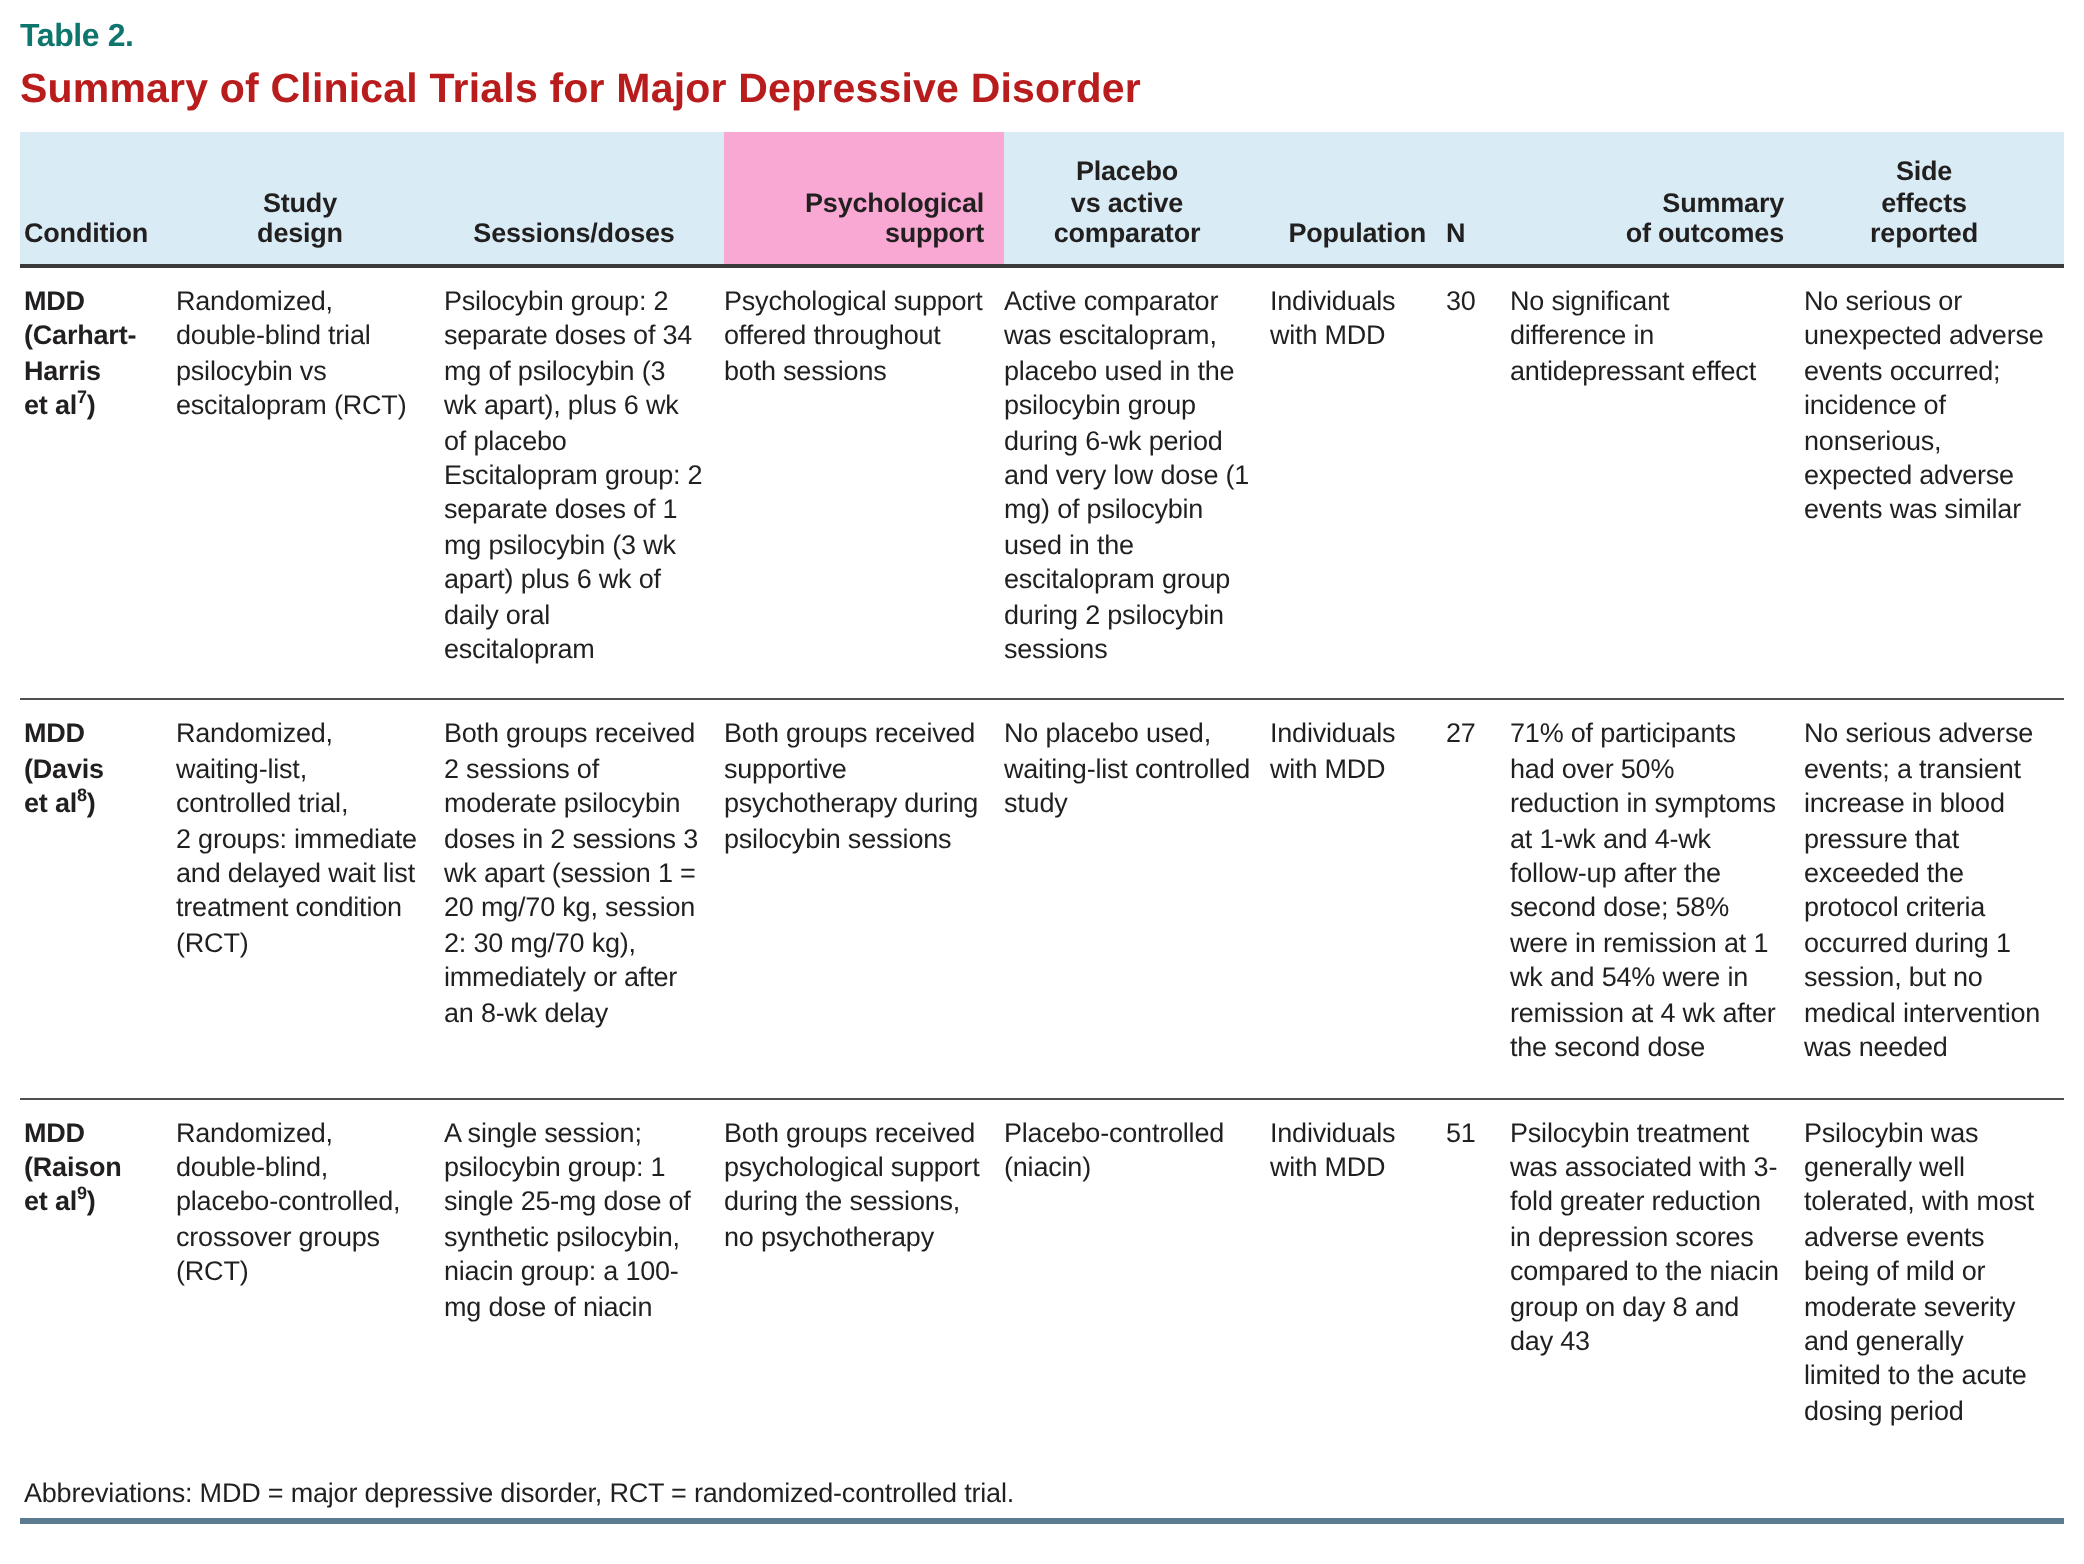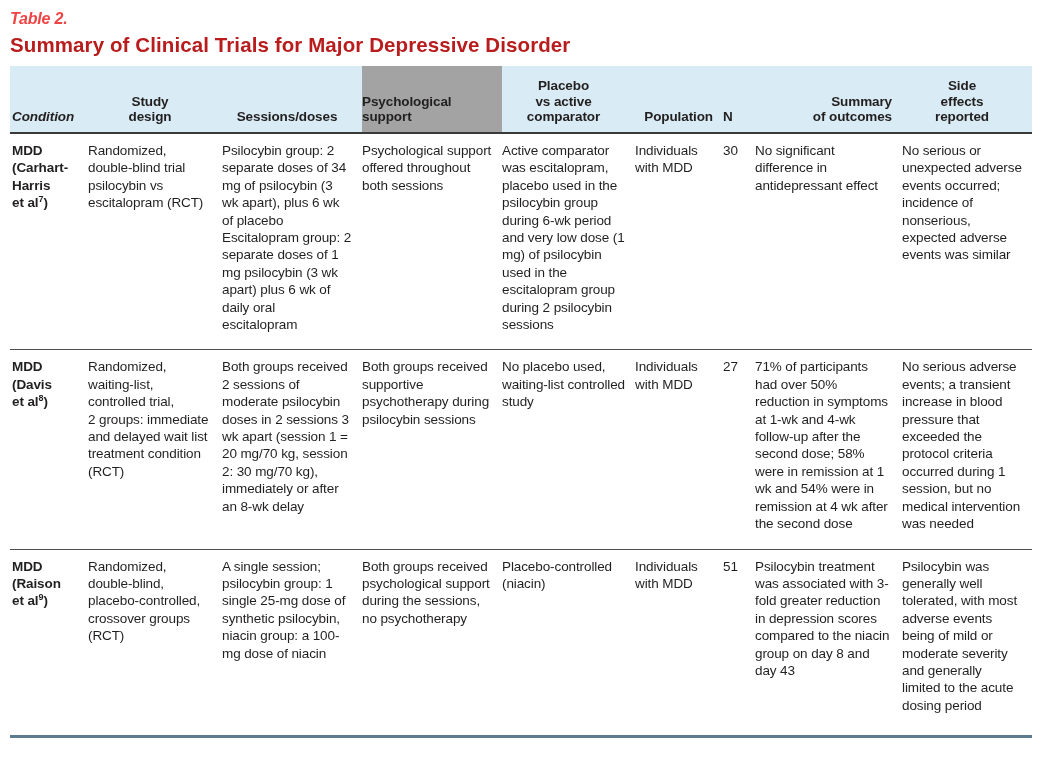--- a/index.html
+++ b/index.html
@@ -45,42 +45,42 @@
     margin:9px 0 0 2px;
   }
   .bottom-rule{
     height:3px;margin-top:5px;width:1022px;
   }
 </style>
 </head>
 <body style="color: rgb(34, 31, 31);">
 
 <div class="page">
-  <div class="table-label" style="color: #ef4444; font-style: italic;">Table 2.</div>
+  <div class="table-label" style="color: #0f766e;">Table 2.</div>
   <h1 class="page-title" style="color: #b91c1c;">Summary of Clinical Trials for Major Depressive Disorder</h1>
 
   <table class="trials">
       <colgroup>
         <col style="width: 78px;">
         <col style="width: 134px;">
         <col style="width: 140px;">
         <col style="width: 140px;">
         <col style="width: 133px;">
         <col style="width: 88px;">
         <col style="width: 32px;">
         <col style="width: 147px;">
         <col style="width: 130px;">
       </colgroup>
       <thead>
         <tr>
-          <th style="text-align: left; background: rgb(217, 235, 245); font-style: italic;">Condition</th>
+          <th style="text-align: left; background: rgb(217, 235, 245);">Condition</th>
           <th style="text-align: center; background: rgb(217, 235, 245);">Study
 design</th>
           <th style="text-align: center; background: rgb(217, 235, 245);">Sessions/doses</th>
-          <th style="text-align: left; background: #a3a3a3;">Psychological
+          <th style="text-align: right; background: #f9a8d4;">Psychological
 support</th>
           <th style="text-align: center; background: rgb(217, 235, 245);">Placebo
 vs active
 comparator</th>
           <th style="text-align: right; background: rgb(217, 235, 245);">Population</th>
           <th style="text-align: left; background: rgb(217, 235, 245);">N</th>
           <th style="text-align: right; background: rgb(217, 235, 245);">Summary
 of outcomes</th>
           <th style="text-align: center; background: rgb(217, 235, 245);">Side
 effects
@@ -125,14 +125,15 @@
           <td>Both groups received psychological support during the sessions, no psychotherapy</td>
           <td>Placebo-controlled (niacin)</td>
           <td>Individuals with MDD</td>
           <td>51</td>
           <td>Psilocybin treatment was associated with 3-fold greater reduction in depression scores compared to the niacin group on day 8 and day 43</td>
           <td>Psilocybin was generally well tolerated, with most adverse events being of mild or moderate severity and generally limited to the acute dosing period</td>
         </tr>
       </tbody>
     </table>
 
+  <div class="footnote">Abbreviations: MDD = major depressive disorder, RCT = randomized-controlled trial.</div>
   <div class="bottom-rule" style="background: rgb(92, 123, 144);"></div>
 </div>
 
 </body></html>

